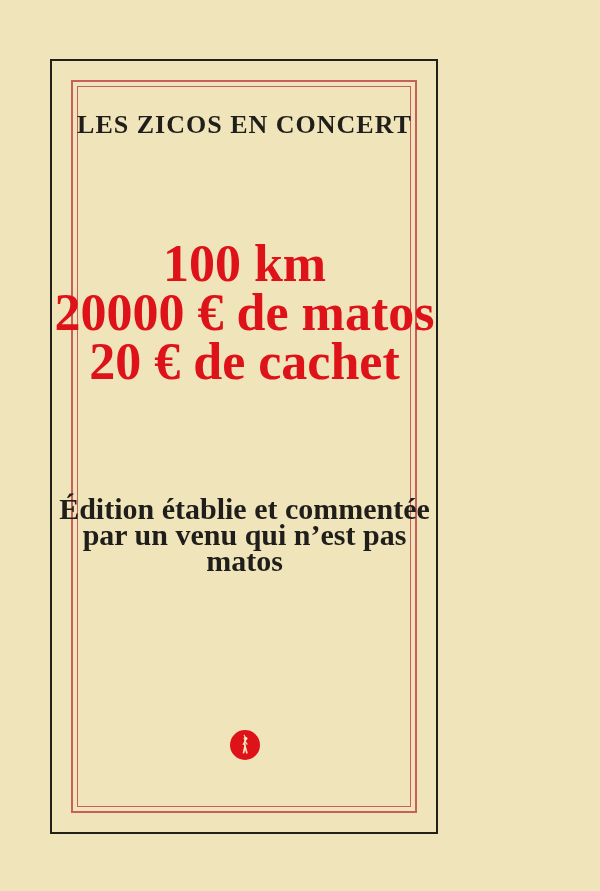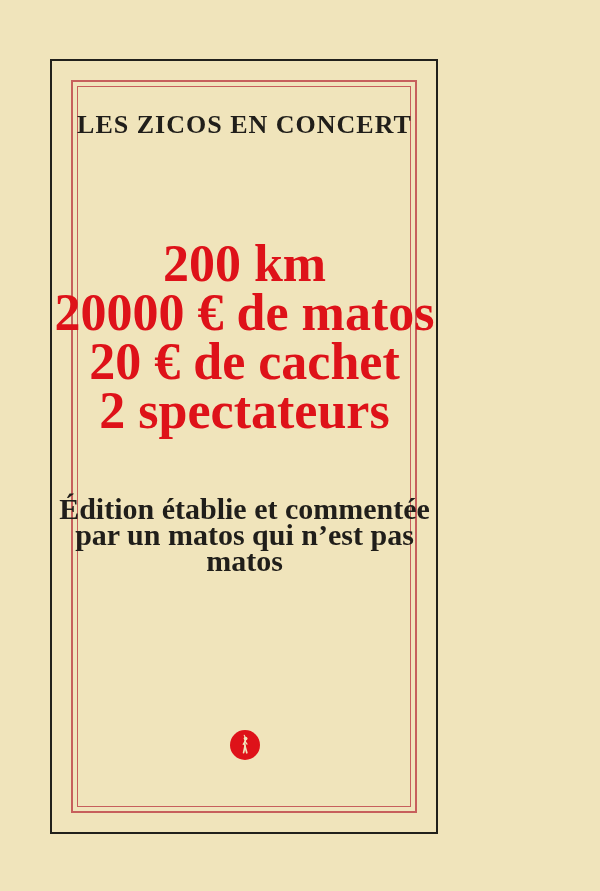--- a/index.html
+++ b/index.html
@@ -93,29 +93,28 @@
 
   <div class="frame-black">
     <div class="frame-red-outer">
       <div class="frame-red-inner"></div>
     </div>
   </div>
 
   <div class="title">LES ZICOS EN CONCERT</div>
 
   <div class="headline">
-    <div>200 km</div>
+    <div>100 km</div>
     <div>20000 € de matos</div>
     <div>20 € de cachet</div>
-    <div>2 spectateurs</div>
   </div>
 
   <div class="edition">
     <div>Édition établie et commentée</div>
-    <div>par un matos qui n’est pas</div>
+    <div>par un venu qui n’est pas</div>
     <div>matos</div>
   </div>
 
 
   <div class="mark">
     <svg width="20" height="22" viewBox="0 0 20 22" aria-hidden="true">
       <g fill="none" stroke="#f0e4bb" stroke-width="1.7" stroke-linecap="round">
         <path d="M10.6 4.2 L9.2 1.2" stroke-width="1.1"></path>
         <path d="M10.2 6.2 C9.4 8.2 9.6 10.4 10 12.2"></path>
         <path d="M10 12.2 L8.6 18.6"></path>

